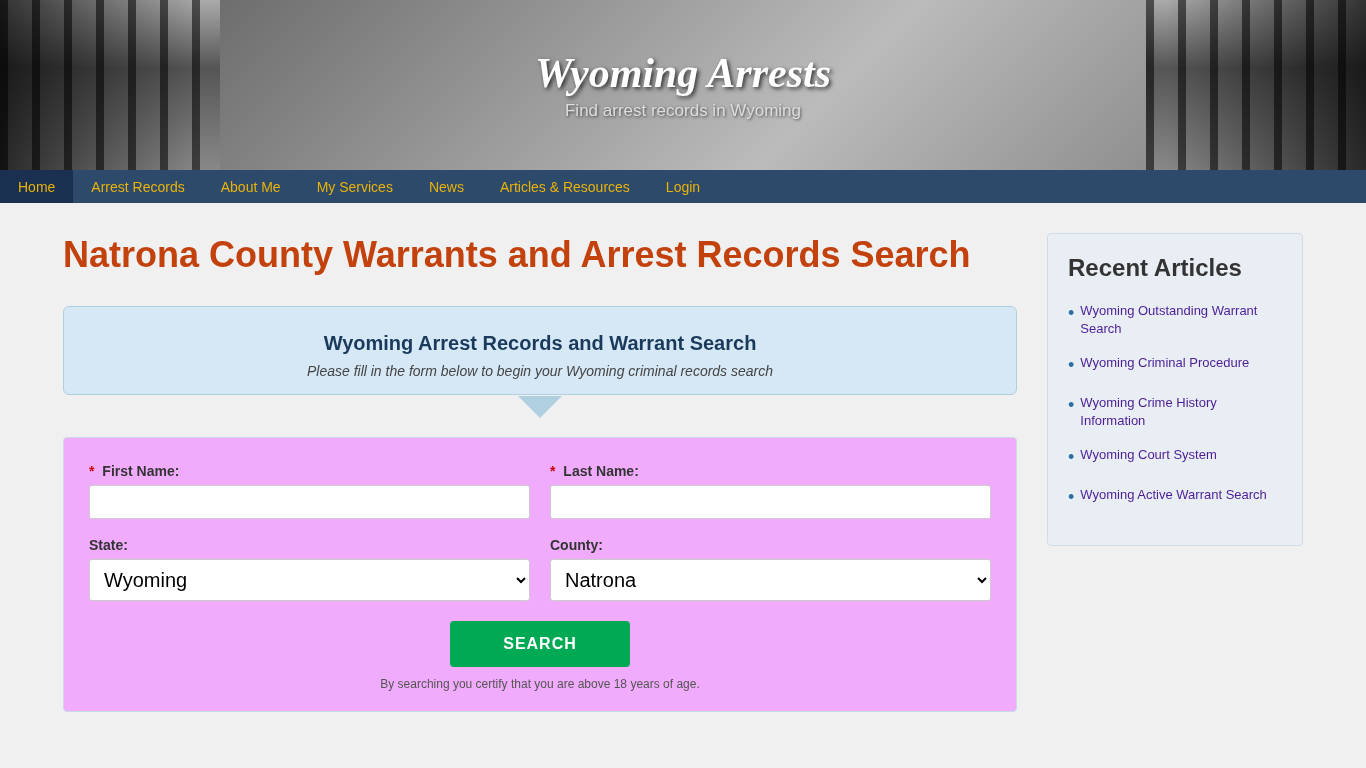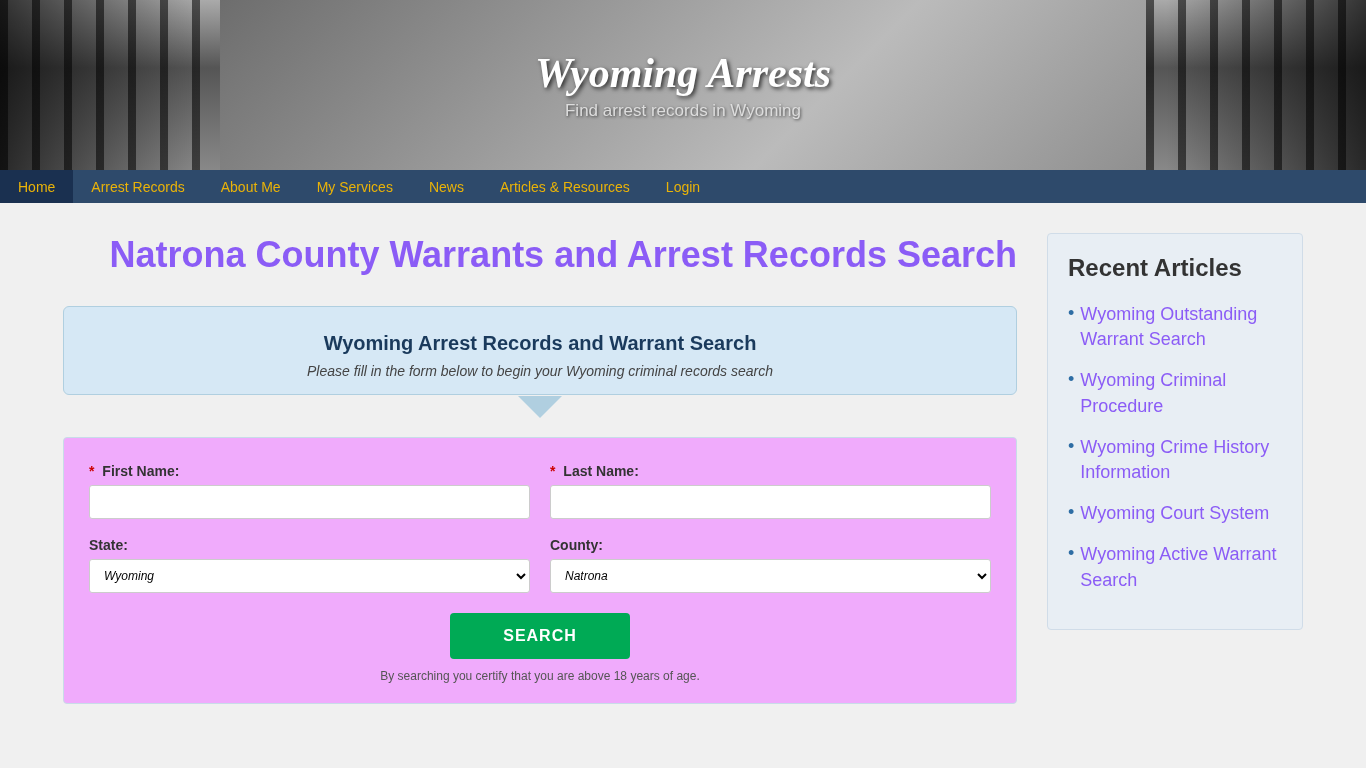--- a/index.html
+++ b/index.html
@@ -102,22 +102,22 @@
       gap: 30px;
     }
 
     .main-content {
       flex: 1;
     }
 
     .page-title {
       font-size: 36px;
       font-weight: bold;
-      color: #8b5cf6;
-      text-align: right;
+      color: #c2410c;
+      text-align: left;
       margin-bottom: 30px;
       line-height: 1.2;
     }
 
     
     .form-box {
       background: #d6e8f5;
       border: 1px solid #b0cfe0;
       border-radius: 6px;
       padding: 25px 30px 15px;
@@ -182,24 +182,23 @@
       border: 1px solid #ccc;
       border-radius: 3px;
       font-size: 14px;
       background: #fff;
     }
     .form-select {
       width: 100%;
       padding: 8px 10px;
       border: 1px solid #ccc;
       border-radius: 3px;
-      font-size: 12px;
+      font-size: 20px;
       background: #fff;
       cursor: pointer;
-      font-style: italic;
     }
 
     .search-btn {
       display: block;
       width: 180px;
       margin: 20px auto 10px;
       padding: 14px 4px;
       background: #00aa55;
       color: #fff;
       font-size: 16px;
@@ -245,23 +244,23 @@
       align-items: flex-start;
       gap: 6px;
     }
     .sidebar-bullet {
       color: #2e6da4;
       font-size: 18px;
       line-height: 1.3;
       flex-shrink: 0;
     }
     .sidebar-list a {
-      color: #8b5cf6;
+      color: #4c1d95;
       text-decoration: none;
-      font-size: 18px;
+      font-size: 13px;
       line-height: 1.4;
     }
   </style>
 </head>
 <body>
 
 <header class="site-header">
   <div class="header-bg"></div>
   <div class="bar-left"></div>
   <div class="bar-right"></div>

